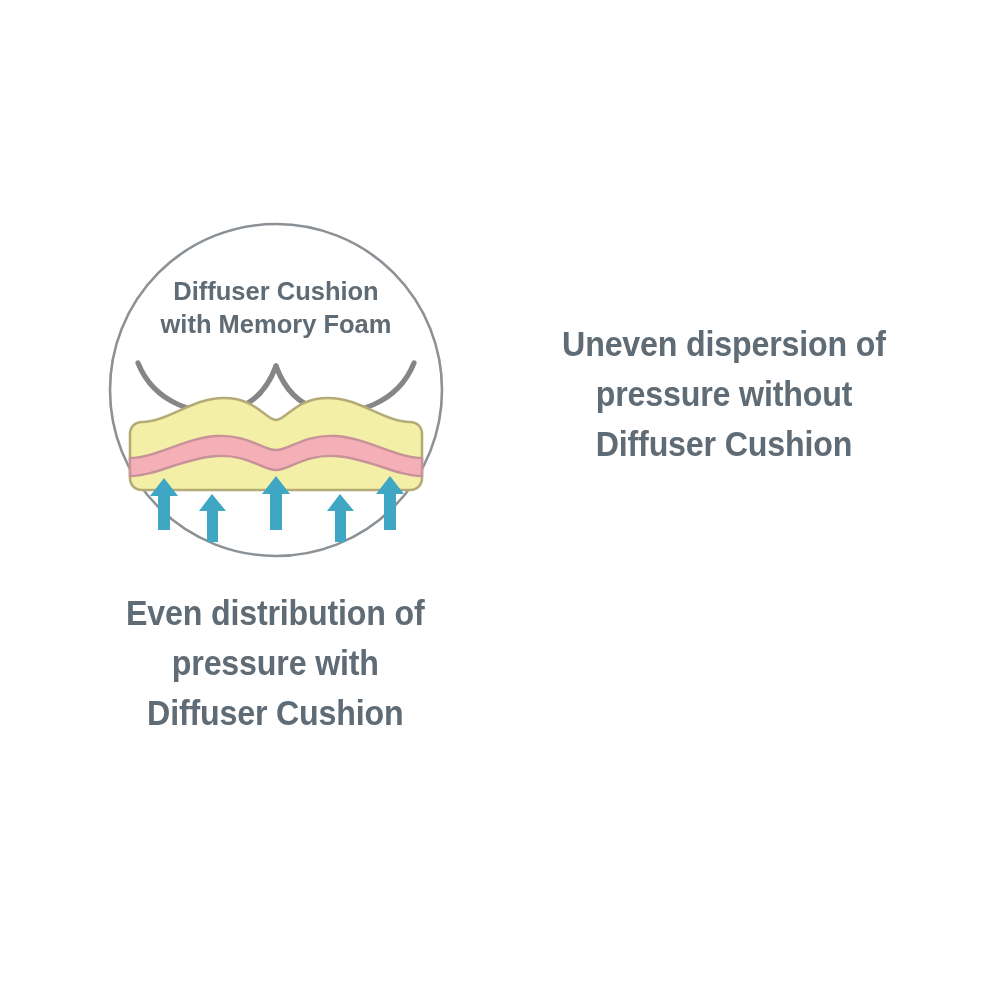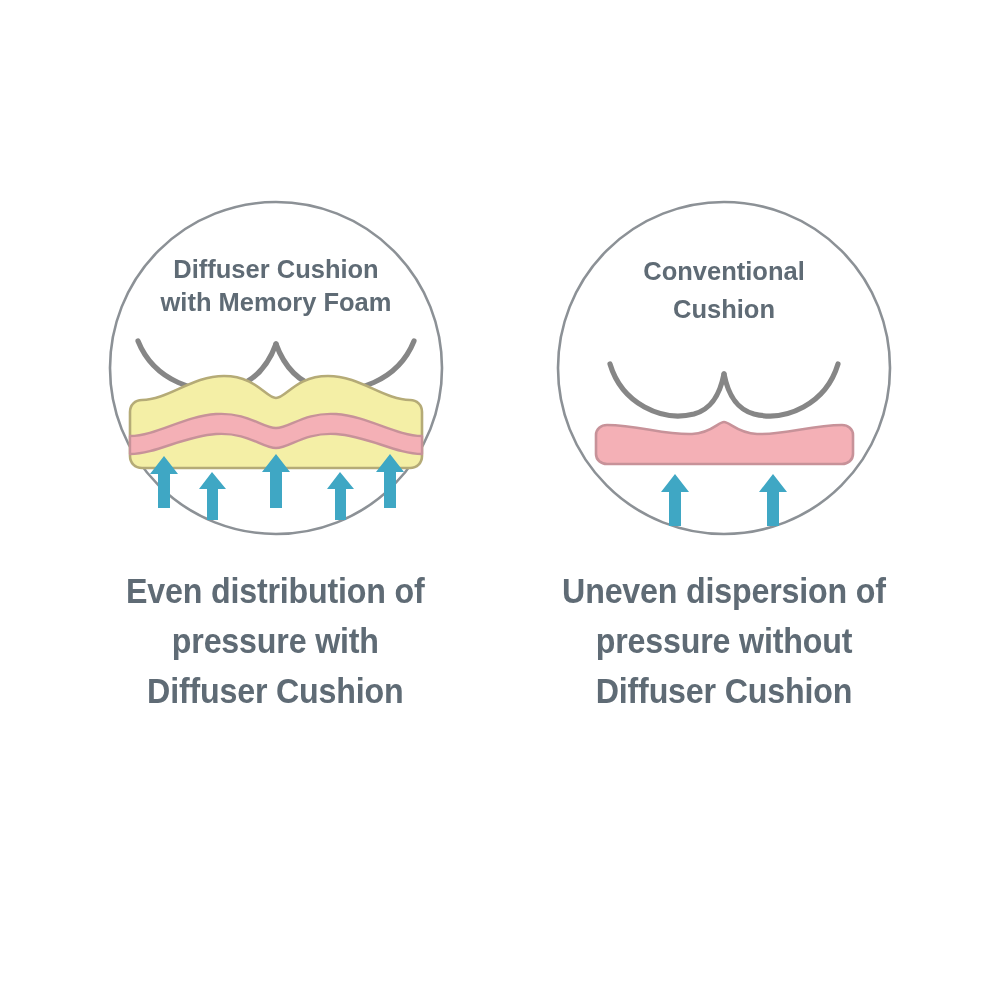--- a/index.html
+++ b/index.html
@@ -21,21 +21,21 @@
   }
   .panels {
     position: absolute;
     left: 0;
     top: 0;
     width: 1000px;
     height: 760px;
     display: flex;
     flex-direction: row;
     justify-content: center;
-    align-items: flex-start;
+    align-items: center;
   }
   .panel {
     width: 420px;
     display: flex;
     flex-direction: column;
     align-items: center;
   }
   .panel-left  { margin-right: 14px; }
   .panel-right { margin-left: 14px; }
 
@@ -139,58 +139,20 @@
         </svg>
       </div>
 
       <div class="caption cap-left">Even distribution of
 pressure with
 Diffuser Cushion</div>
     </div>
 
     <div class="panel panel-right">
 
-      <div class="circle-wrap">
-        <svg width="340" height="340" viewBox="0 0 340 340" xmlns="http://www.w3.org/2000/svg">
-
-          <circle cx="170" cy="170" r="166" fill="#ffffff" stroke="#8c9196" stroke-width="2.6"></circle>
-
-          <text class="svg-title svg-title-r" x="170" y="82" text-anchor="middle">Conventional</text>
-          <text class="svg-title svg-title-r" x="170" y="120" text-anchor="middle">Cushion</text>
-
-          <g>
-            <path d="M 56 166
-                     C 68 206, 108 224, 140 216
-                     C 158 211, 166 196, 170 176" fill="none" stroke="#868686" stroke-width="5.2" stroke-linecap="round"></path>
-            <path d="M 284 166
-                     C 272 206, 232 224, 200 216
-                     C 182 211, 174 196, 170 176" fill="none" stroke="#868686" stroke-width="5.2" stroke-linecap="round"></path>
-          </g>
-
-          <g>
-            <path d="M 42 237
-                     C 42 231, 47 227, 53 227
-                     C 84 227, 110 237, 138 236
-                     C 158 235, 164 224, 170 224
-                     C 176 224, 183 235, 203 236
-                     C 231 237, 257 227, 288 227
-                     C 294 227, 299 231, 299 237
-                     L 299 256
-                     C 299 262, 294 266, 288 266
-                     L 53 266
-                     C 47 266, 42 262, 42 256
-                     Z" fill="#f4b0b6" stroke="#c79299" stroke-width="2.6" stroke-linejoin="round"></path>
-          </g>
-
-          <g>
-            <path d="M 121 276 L 107 294 L 115 294 L 115 328 L 127 328 L 127 294 L 135 294 Z" fill="#3fa7c4"></path>
-            <path d="M 219 276 L 205 294 L 213 294 L 213 328 L 225 328 L 225 294 L 233 294 Z" fill="#3fa7c4"></path>
-          </g>
-        </svg>
-      </div>
 
       <div class="caption cap-right">Uneven dispersion of
 pressure without
 Diffuser Cushion</div>
     </div>
 
   </div>
 </div>
 
 </body></html>

